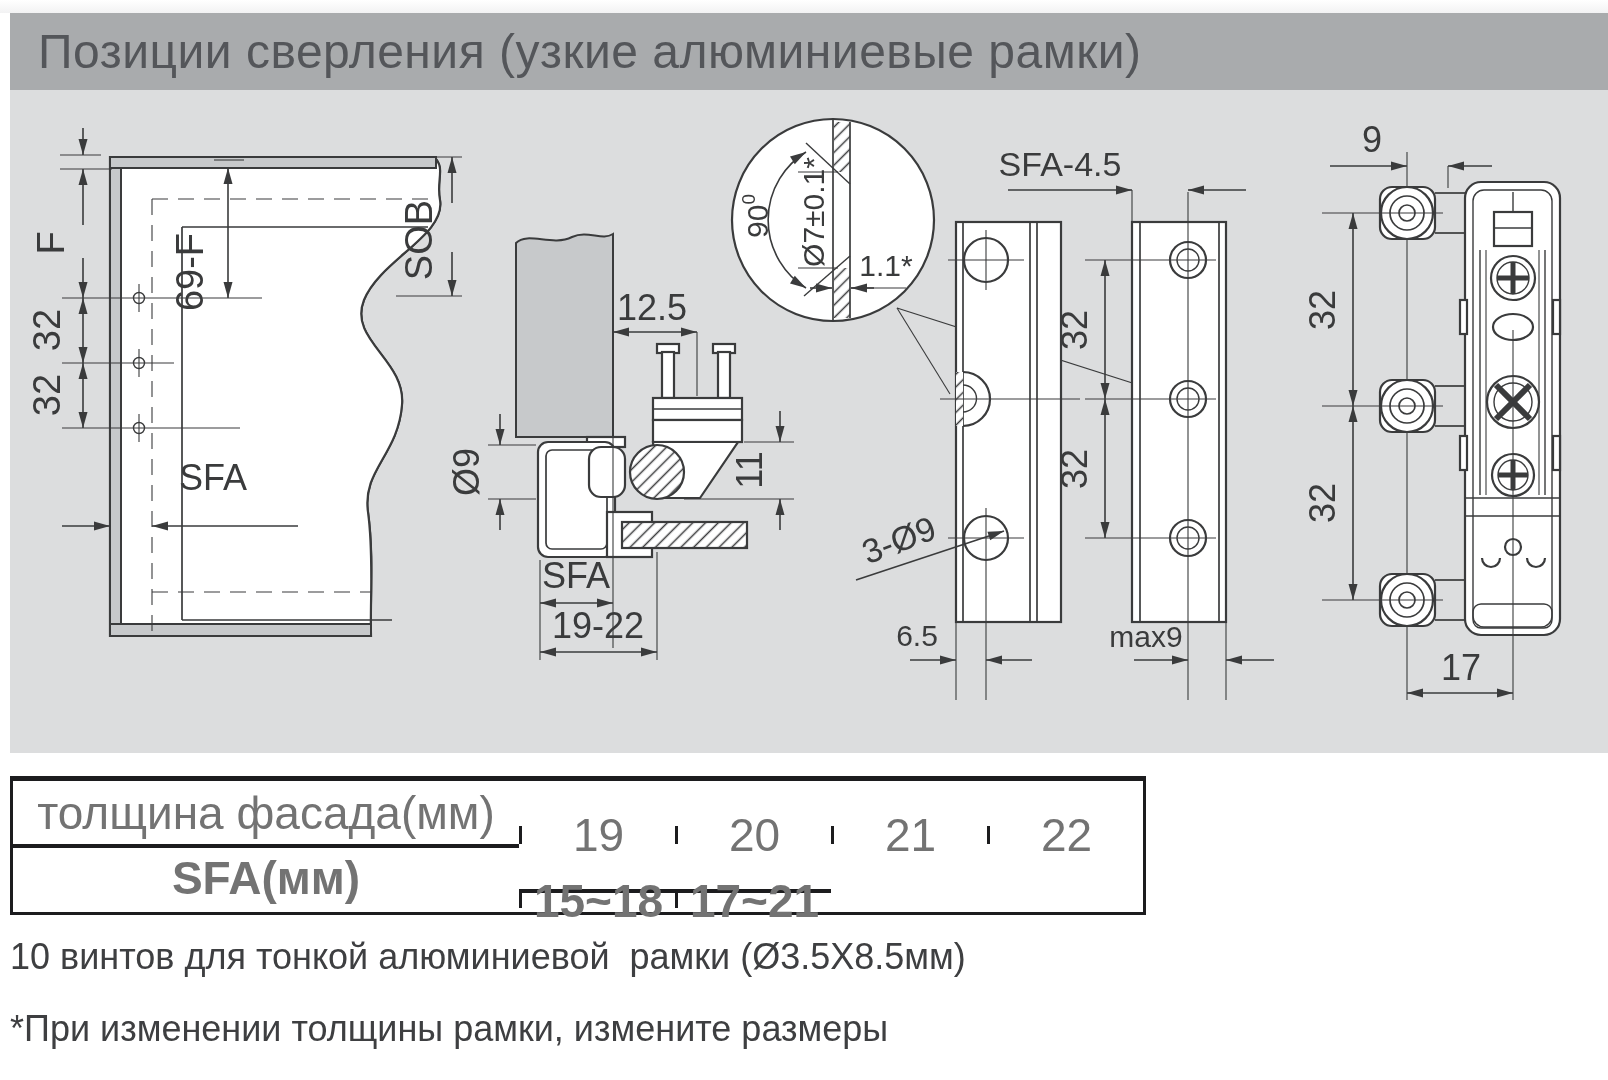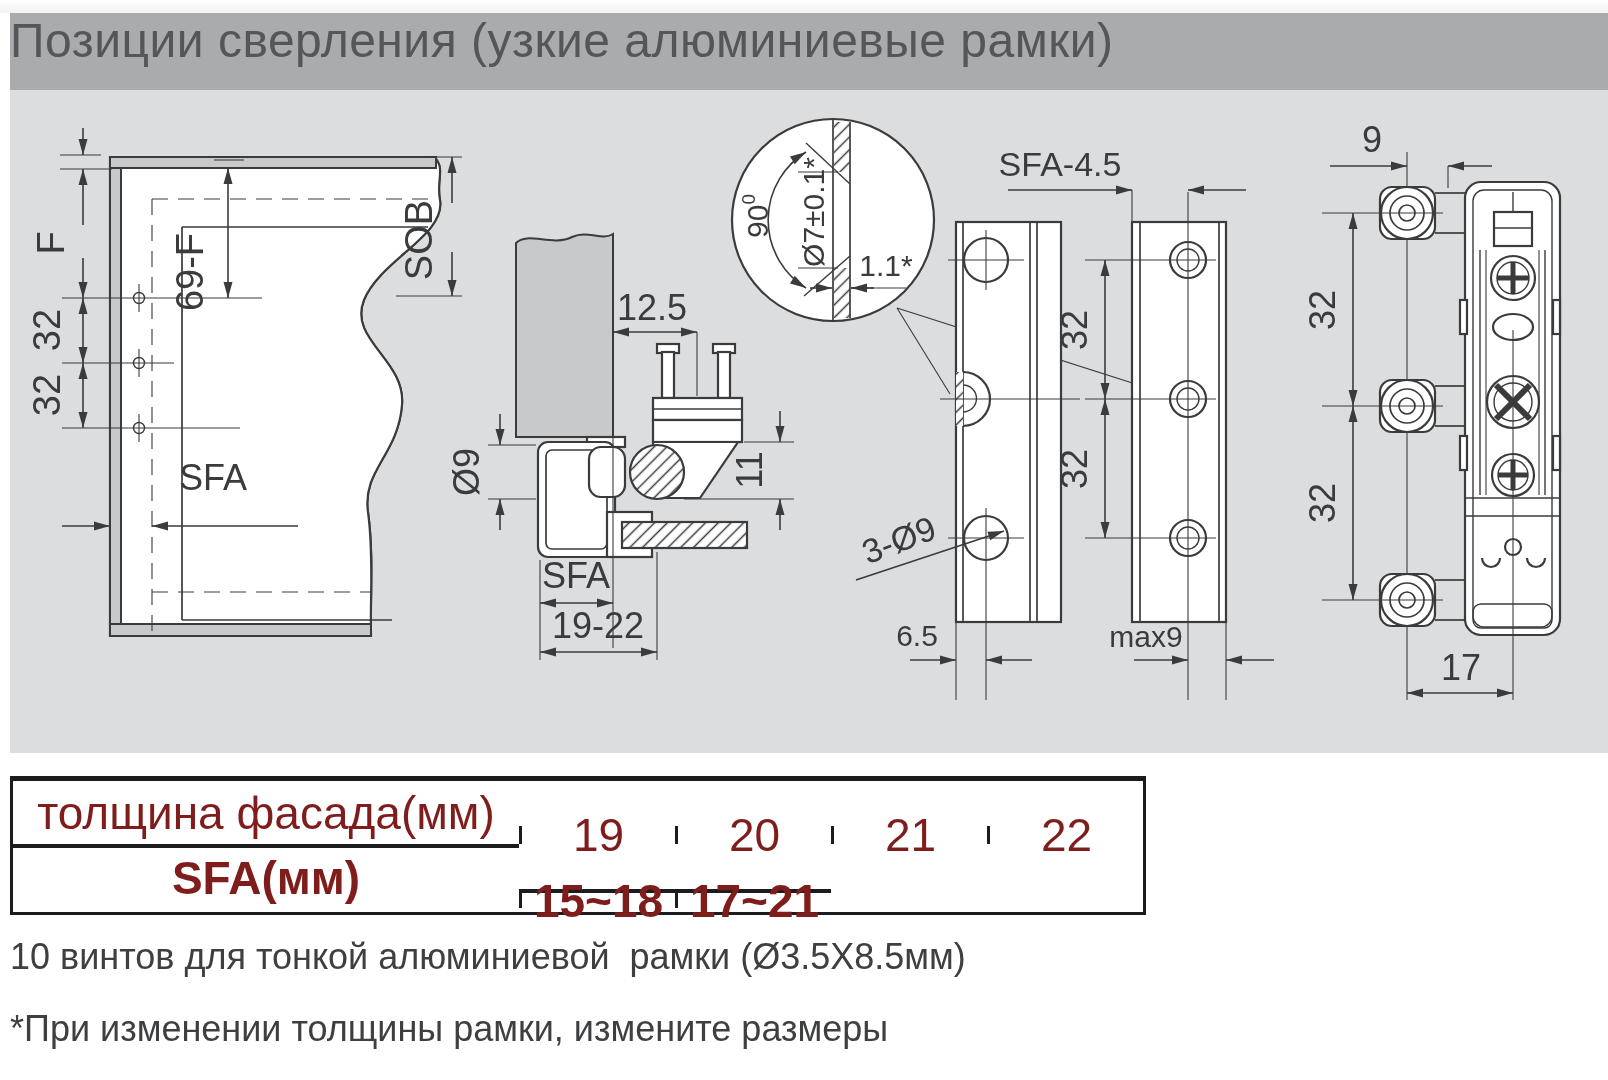--- a/index.html
+++ b/index.html
@@ -1,40 +1,40 @@
 <!DOCTYPE html>
 <html><head>
 <meta charset="utf-8">
 <style>
   html,body{margin:0;padding:0;background:#ffffff;}
   body{width:1608px;height:1080px;position:relative;overflow:hidden;
        font-family:"Liberation Sans",sans-serif;}
   .topstrip{position:absolute;left:0;top:0;width:1608px;height:13px;
        background:linear-gradient(#ffffff,#f2f2f3);}
   .titlebar{position:absolute;left:10px;top:13px;width:1598px;height:77px;
-       background:#a9abad;display:flex;box-sizing:border-box;
-       }
+       background:#a9abad;display:flex;align-items:center;box-sizing:border-box;
+       padding-left:28px;}
   .titlebar span{font-size:48px;font-weight:400;color:#54565a;letter-spacing:.5px;}
   .panel{position:absolute;left:10px;top:90px;width:1598px;height:663px;background:#dcddde;}
   .draw{position:absolute;left:0;top:90px;width:1608px;height:663px;}
   svg text{font-family:"Liberation Sans",sans-serif;fill:#3a3b3c;}
   .t36{font-size:36px;} .t38{font-size:38px;} .t30{font-size:30px;} .t34{font-size:34px;}
   .og{fill:#c7c9cb;stroke:#3a3b3c;stroke-width:2;}
   .ow{fill:#ffffff;stroke:#3a3b3c;stroke-width:2.2;}
   .on{fill:none;stroke:#3a3b3c;stroke-width:2.2;}
   .o2{fill:none;stroke:#3a3b3c;stroke-width:1.7;}
   .o1{fill:none;stroke:#3a3b3c;stroke-width:1.4;}
   .d {fill:none;stroke:#3a3b3c;stroke-width:1.6;}
   .th{fill:none;stroke:#3a3b3c;stroke-width:1.1;}
   .dash{stroke-dasharray:16 10;}
   .xw{stroke:#3a3b3c;stroke-width:6;} .xv{stroke:#3a3b3c;stroke-width:5;}
   .spec{position:absolute;left:10px;top:776px;width:1136px;height:139px;box-sizing:border-box;
        border:3px solid #1c1c1e;border-top-width:5px;display:grid;
        grid-template-columns:506px 156px 156px 156px 156px;grid-template-rows:63px 64px;}
-  .cell{display:flex;align-items:center;justify-content:center;font-size:46px;color:#7f1d1d;
+  .cell{display:flex;align-items:center;justify-content:center;font-size:46px;color:#737373;
        box-sizing:border-box;}
   .vcell{border-left:3px solid #1c1c1e;margin-top:45px;}
   .r2{border-top:4px solid #1c1c1e;font-weight:bold;}
   .note{position:absolute;left:10px;font-size:36px;color:#3e3f41;white-space:pre;}
   .n1{top:936px;} .n2{top:1008px;}
 </style>
 </head>
 <body>
 
 <div class="topstrip"></div>

